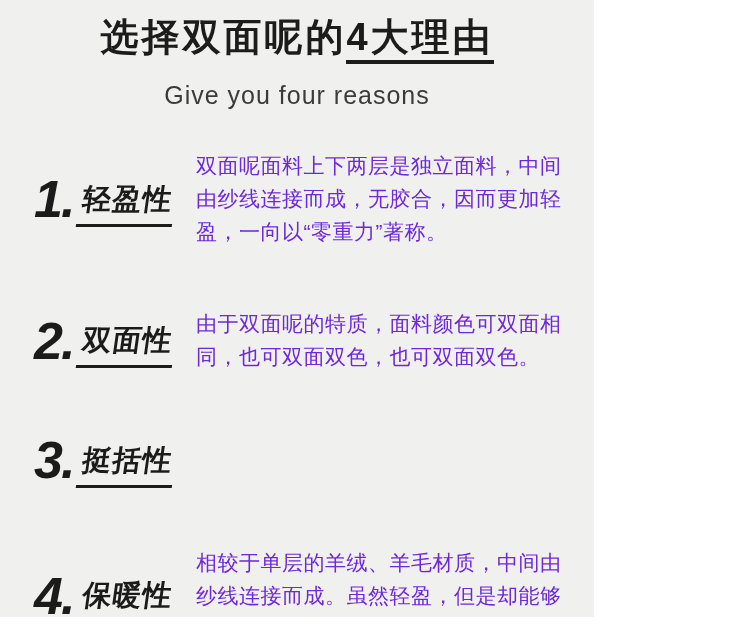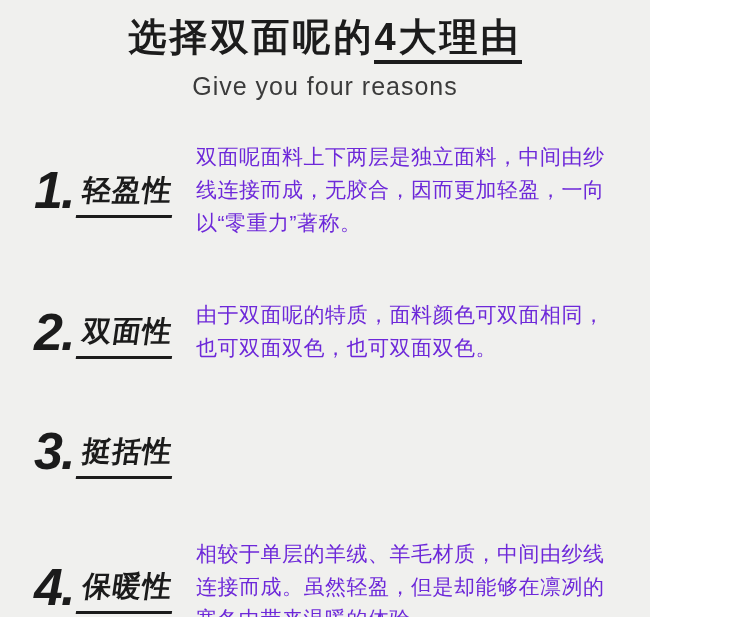--- a/index.html
+++ b/index.html
@@ -3,21 +3,21 @@
 <meta charset="utf-8">
 <style>
   * { margin: 0; padding: 0; box-sizing: border-box; }
   html, body { width: 750px; }
   body {
     font-family: "Liberation Sans", "DejaVu Sans", sans-serif;
     background: #ffffff;
   }
   .page {
     position: relative;
-    width: 650px;
+    width: 594px;
     height: 624px;
     background: #f0f0ee;
     overflow: hidden;
     color: #1f1f1f;
   }
   .header {
     padding-top: 16px;
     text-align: center;
   }
   .title {
@@ -25,21 +25,21 @@
     font-weight: 700;
     letter-spacing: 3px;
     color: #1c1c1c;
     line-height: 1.15;
   }
   .title .title-highlight {
     border-bottom: 4px solid #1c1c1c;
     padding-bottom: 2px;
   }
   .subtitle {
-    margin-top: 12px;
+    margin-top: 21px;
     font-size: 25px;
     letter-spacing: 1px;
     color: #3b3b3b;
     font-weight: 400;
   }
   .reasons {
     margin-top: 40px;
     padding: 0 30px 0 34px;
   }
   .reason {

